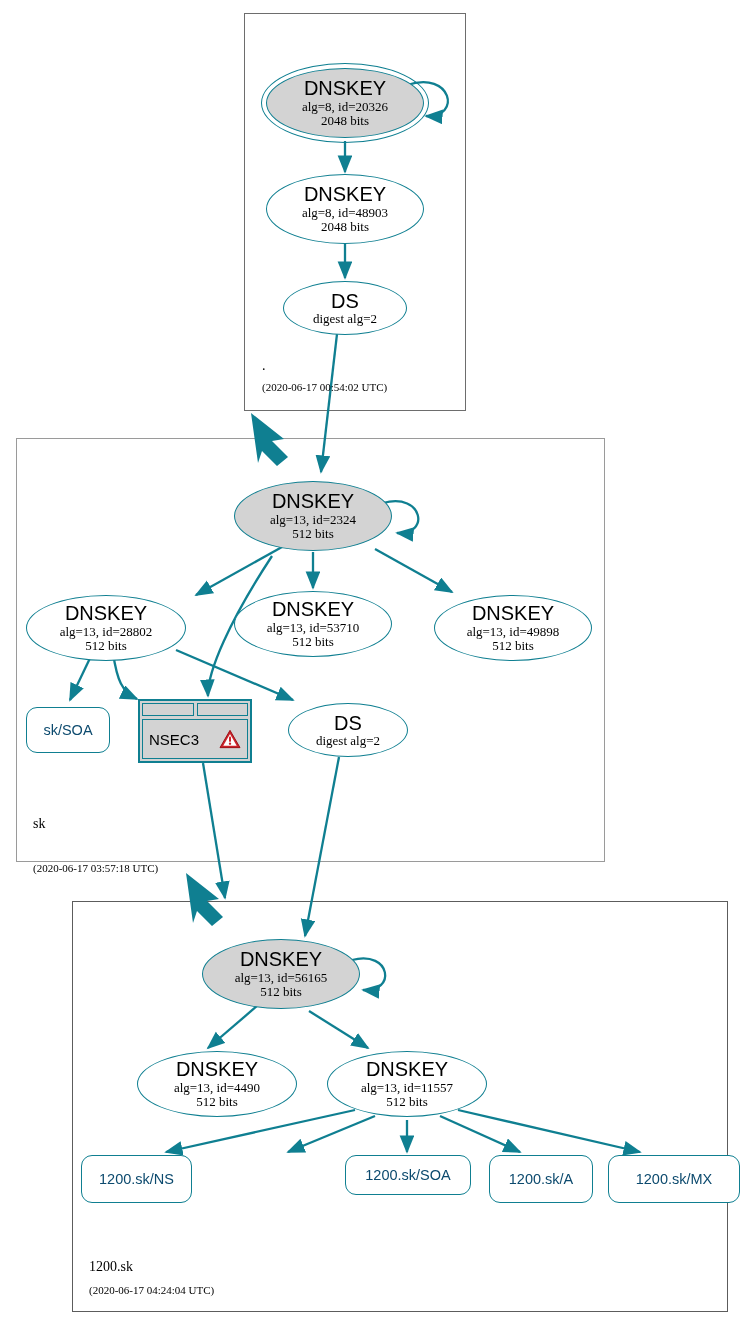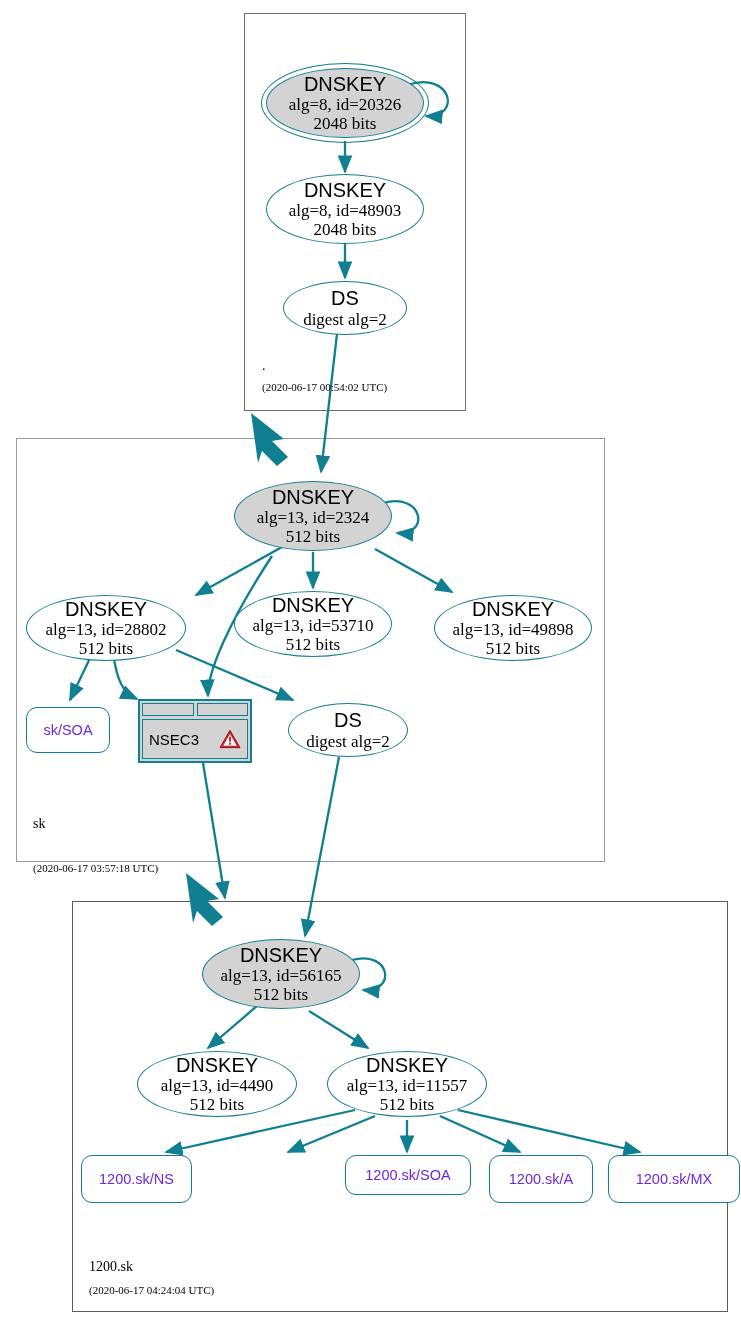--- a/index.html
+++ b/index.html
@@ -24,31 +24,31 @@
   .ellipse-node{
     display:flex;flex-direction:column;align-items:center;justify-content:center;
     border:1.6px solid #0f7f91;border-radius:50%;background:#ffffff;
     text-align:center;line-height:1.12;
   }
   .ellipse-node.filled{background:#d3d3d3;}
   .ellipse-node .t1{
     font-family:"Liberation Sans", sans-serif;font-size:20px;color:#000;
   }
   .ellipse-node .t2,.ellipse-node .t3{
-    font-family:"Liberation Serif", serif;font-size:17px;color:#000;
+    font-family:"Liberation Serif", serif;font-size:13px;color:#000;
   }
   .ksk-outer{
     position:absolute;border:1.6px solid #0f7f91;border-radius:50%;
     background:transparent;box-sizing:border-box;
   }
 
   .rr-node{
     display:flex;align-items:center;justify-content:center;
     border:1.7px solid #0f7f91;border-radius:11px;background:#ffffff;
-    font-family:"Liberation Sans", sans-serif;font-size:14.5px;color:#6d28d9;
+    font-family:"Liberation Sans", sans-serif;font-size:14.5px;color:#0c4a6e;
     text-align:center;
   }
 
   .nsec-node{
     border:2px solid #0f7f91;background:#d3d3d3;box-sizing:border-box;
     display:flex;flex-direction:column;padding:2px;
   }
   .nsec-head{display:flex;gap:3px;height:13px;}
   .nsec-head .cell{flex:1;border:1.6px solid #0f7f91;background:#d3d3d3;box-sizing:border-box;}
   .nsec-body{

